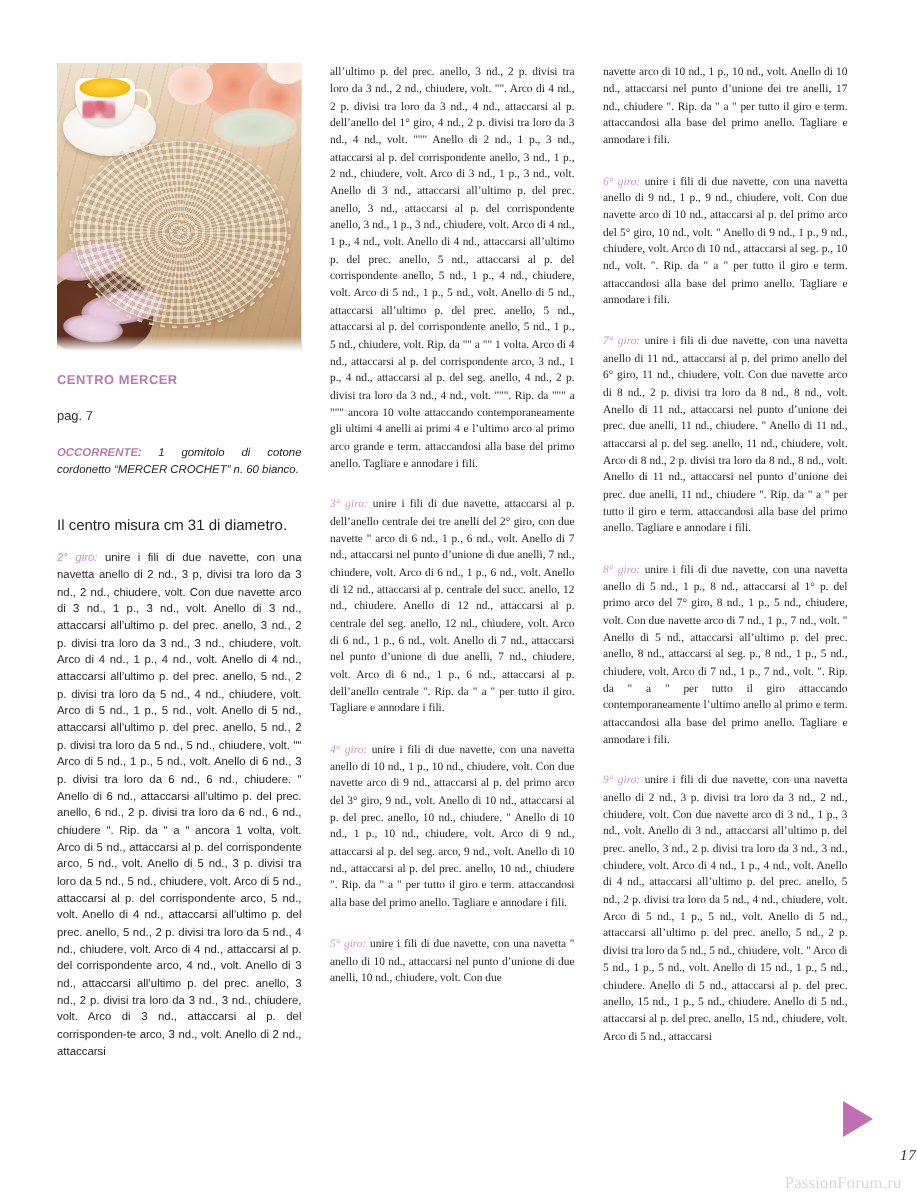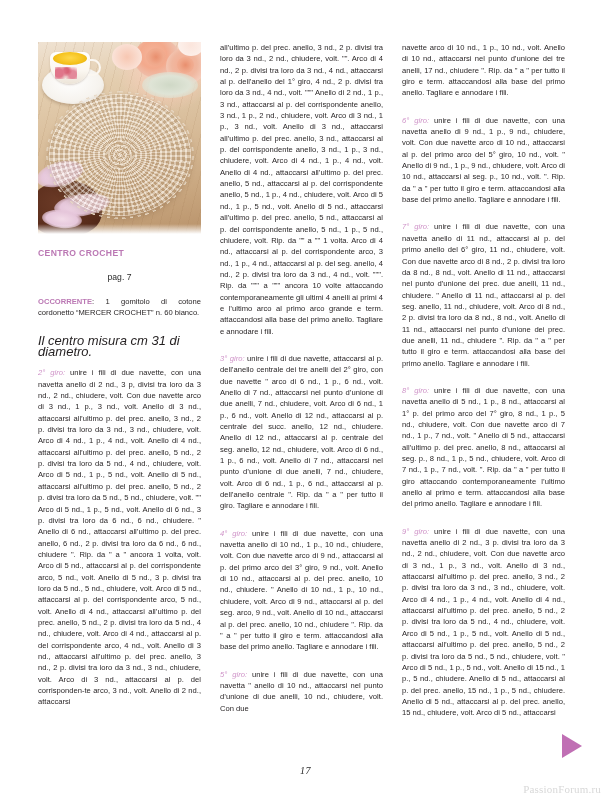--- a/index.html
+++ b/index.html
@@ -30,21 +30,21 @@
     display: flex;
     flex-direction: row;
     box-sizing: border-box;
     padding: 42px 27px 30px 38px;
   }
   .col {
     width: 163px;
     box-sizing: border-box;
     position: relative;
   }
-  .col + .col { margin-left: 19px; }
+  .col + .col { margin-left: 19px; font-family: Liberation Serif, serif; }
 
   
   .photo-wrap {
     width: 163px;
     height: 192px;
     margin-bottom: 13px;
     position: relative;
     overflow: hidden;
     background: #f3efe9;
   }
@@ -208,54 +208,52 @@
     font-weight: bold;
     letter-spacing: .35px;
     line-height: 12px;
     margin: 0 0 1px 0;
   }
   .subtitle {
     color: #2b2b2b;
     font-size: 8.6px;
     line-height: 12px;
     margin: 12px 0 13px 0;
-    text-align: center;
   }
   .body-p {
     color: #231f20;
     font-size: 7.6px;
     line-height: 11.35px;
     text-align: justify;
     margin: 0;
     hyphens: auto;
     -webkit-hyphens: auto;
   }
   .body-p + .body-p { margin-top: 16px; }
   .lead-label {
     color: #bb78b4;
     font-weight: bold;
   }
-  .spaced { margin-bottom: 16px; }
+  .spaced { margin-bottom: 26px; font-style: italic; }
   .italic-note {
     color: #231f20;
-    font-size: 13px;
-    font-style: italic;
+    font-size: 10px;
     line-height: 11.35px;
     margin: 0 0 10px 0;
   }
   .giro {
     color: #cf93c8;
     font-style: italic;
   }
   
   .page-number {
     position: absolute;
     left: 0; right: 0;
     bottom: 24px;
-    text-align: center;
+    text-align: right;
     color: #2b2b2b;
     font-family: "Liberation Serif", serif;
     font-style: italic;
     font-size: 10px;
     letter-spacing: .5px;
   }
   .next-arrow {
     position: absolute;
     right: 29px;
     bottom: 42px;
@@ -313,21 +311,21 @@
           <div class="doily">
             <div class="doily-rings"></div>
             <div class="doily-spokes"></div>
             <div class="doily-edge"></div>
           </div>
 
           <div class="photo-fade-b"></div>
         </div>
       </div>
 
-      <h1 class="title">CENTRO CROCHET</h1>
+      <h1 class="title">CENTRO MERCER</h1>
       <div class="subtitle">pag. 7</div>
 
       <p class="body-p spaced"><span class="lead-label">OCCORRENTE</span><span>: 1 gomitolo di cotone cordonetto “MERCER CROCHET” n. 60 bianco.</span></p>
 
       <p class="italic-note">Il centro misura cm 31 di diametro.</p>
 
 
       <p class="body-p"><span class="giro">2° giro:</span><span> unire i fili di due navette, con una navetta anello di 2 nd., 3 p, divisi tra loro da 3 nd., 2 nd., chiudere, volt. Con due navette arco di 3 nd., 1 p., 3 nd., volt. Anello di 3 nd., attaccarsi all’ultimo p. del prec. anello, 3 nd., 2 p. divisi tra loro da 3 nd., 3 nd., chiudere, volt. Arco di 4 nd., 1 p., 4 nd., volt. Anello di 4 nd., attaccarsi all’ultimo p. del prec. anello, 5 nd., 2 p. divisi tra loro da 5 nd., 4 nd., chiudere, volt. Arco di 5 nd., 1 p., 5 nd., volt. Anello di 5 nd., attaccarsi all’ultimo p. del prec. anello, 5 nd., 2 p. divisi tra loro da 5 nd., 5 nd., chiudere, volt. "" Arco di 5 nd., 1 p., 5 nd., volt. Anello di 6 nd., 3 p. divisi tra loro da 6 nd., 6 nd., chiudere. " Anello di 6 nd., attaccarsi all’ultimo p. del prec. anello, 6 nd., 2 p. divisi tra loro da 6 nd., 6 nd., chiudere ". Rip. da " a " ancora 1 volta, volt. Arco di 5 nd., attaccarsi al p. del corrispondente arco, 5 nd., volt. Anello di 5 nd., 3 p. divisi tra loro da 5 nd., 5 nd., chiudere, volt. Arco di 5 nd., attaccarsi al p. del corrispondente arco, 5 nd., volt. Anello di 4 nd., attaccarsi all’ultimo p. del prec. anello, 5 nd., 2 p. divisi tra loro da 5 nd., 4 nd., chiudere, volt. Arco di 4 nd., attaccarsi al p. del corrispondente arco, 4 nd., volt. Anello di 3 nd., attaccarsi all’ultimo p. del prec. anello, 3 nd., 2 p. divisi tra loro da 3 nd., 3 nd., chiudere, volt. Arco di 3 nd., attaccarsi al p. del corrisponden-te arco, 3 nd., volt. Anello di 2 nd., attaccarsi</span></p>
     </div>
 

